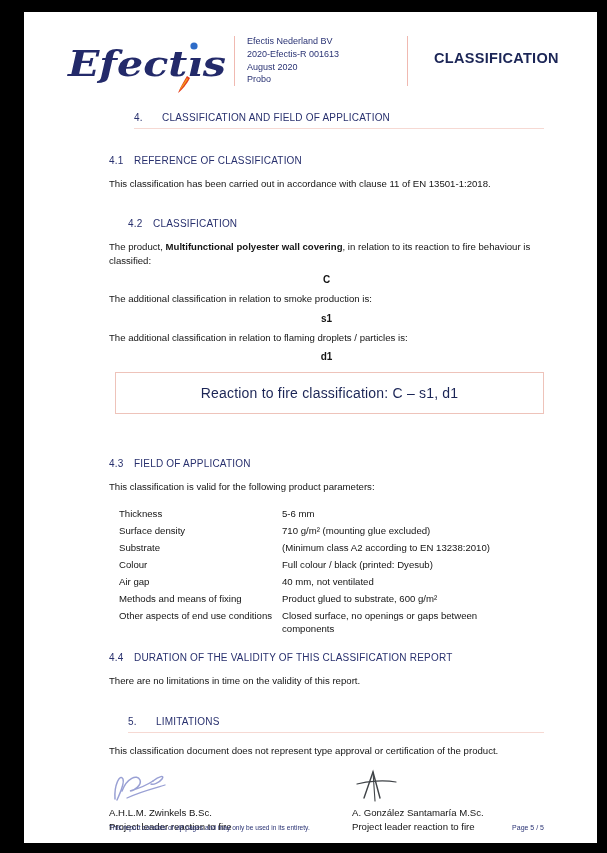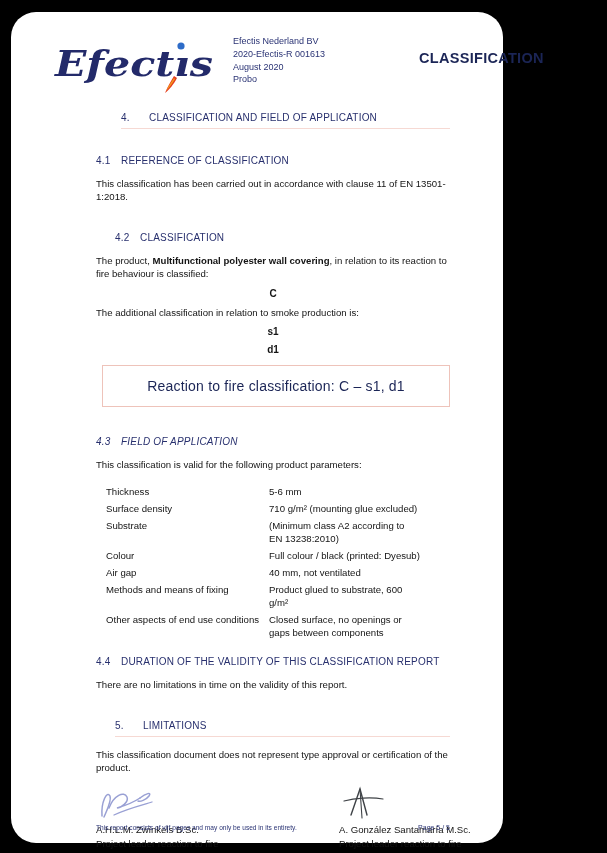--- a/index.html
+++ b/index.html
@@ -1,21 +1,21 @@
 <!DOCTYPE html>
 <html><head>
 <meta charset="utf-8">
 <style>
   html,body{margin:0;padding:0;}
   body{
     width:607px;height:853px;background:#000;position:relative;overflow:hidden;
     font-family:"Liberation Sans",sans-serif;
   }
   .paper{
-    position:absolute;left:11px;top:12px;width:492px;height:831px;background:#ffffff;border-radius:25px;
+    position:absolute;left:24px;top:12px;width:573px;height:831px;background:#ffffff;
   }
   
   .header{
     display:flex;align-items:flex-start;
     margin:22px 20px 0 42px;height:58px;
   }
   .logo{width:168px;flex:0 0 168px;margin-top:4px;}
   .hdr-sep{width:1px;background:#f0b9b1;height:50px;margin-top:2px;}
   .hdr-info{
     margin-left:12px;width:148px;flex:0 0 148px;
@@ -61,21 +61,21 @@
   .sig-img{height:36px;}
   .sig-name{font-size:9.6px;color:#141414;line-height:1.4;margin-top:3px;}
   .sig-role{font-size:9.6px;color:#141414;line-height:1.4;}
   
   .footer{
     position:absolute;left:85px;right:53px;bottom:12px;
     display:flex;justify-content:space-between;align-items:baseline;
     font-size:6.6px;color:#2a3374;
   }
   .mt20{margin-top:20px;} .mt26{margin-top:26px;} .mt28{margin-top:28px;margin-left:19px;}
-  .mt29{margin-top:29px;font-style:italic;} .mt14{margin-top:14px;} .mt13{margin-top:13px;}
+  .mt29{margin-top:44px;} .mt14{margin-top:14px;} .mt13{margin-top:13px;}
 </style>
 </head>
 <body>
 
 <div class="paper">
 
   <div class="header">
     <div class="logo">
       <svg width="168" height="56" viewBox="0 0 168 56" xmlns="http://www.w3.org/2000/svg">
         <text x="2" y="38" font-family="DejaVu Serif, serif" font-style="italic" font-weight="bold" font-size="36" fill="#232a6a" textLength="158" lengthAdjust="spacingAndGlyphs">Efectıs</text>
@@ -109,20 +109,21 @@
     <p class="body">This classification has been carried out in accordance with clause 11 of EN 13501-1:2018.</p>
 
     <div class="h2 mt28">
       <span class="num">4.2</span>
       <span>CLASSIFICATION</span>
     </div>
     <p class="body"><span>The product, </span><b>Multifunctional polyester wall covering</b><span>, in relation to its reaction to fire behaviour is classified:</span></p>
     <div class="center-class">C</div>
     <p class="body" style="margin-top:0;">The additional classification in relation to smoke production is:</p>
     <div class="center-class">s1</div>
+    <p class="body" style="margin-top:0;">The additional classification in relation to flaming droplets / particles is:</p>
     <div class="center-class">d1</div>
 
     <div class="result-box">
       <span>Reaction to fire classification: C – s1, d1</span>
     </div>
 
     <div class="h2 mt29">
       <span class="num">4.3</span>
       <span>FIELD OF APPLICATION</span>
     </div>

